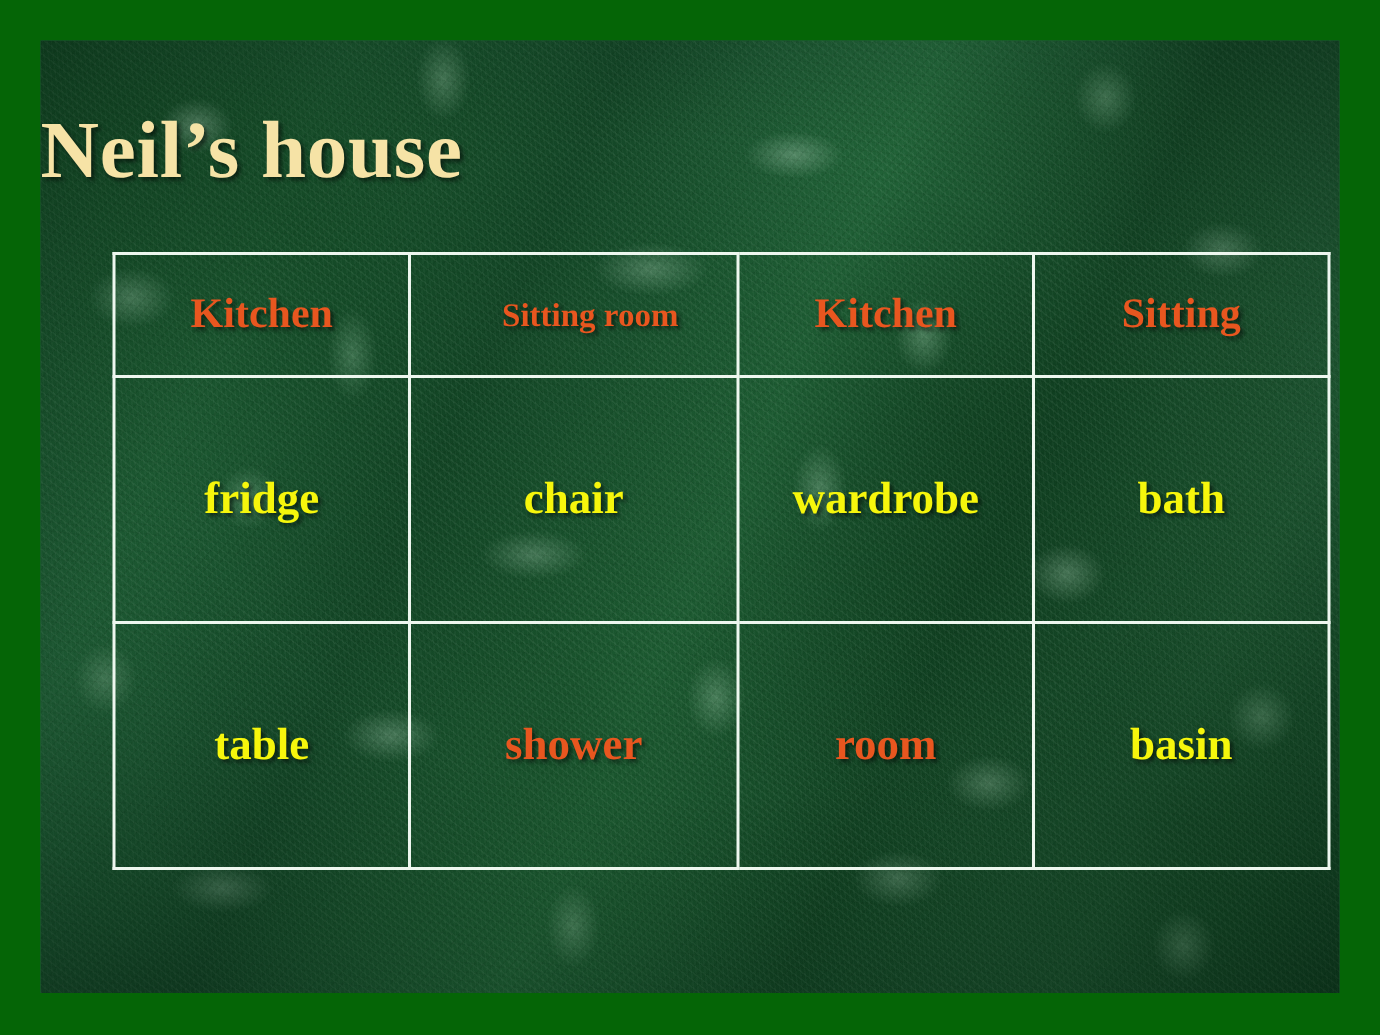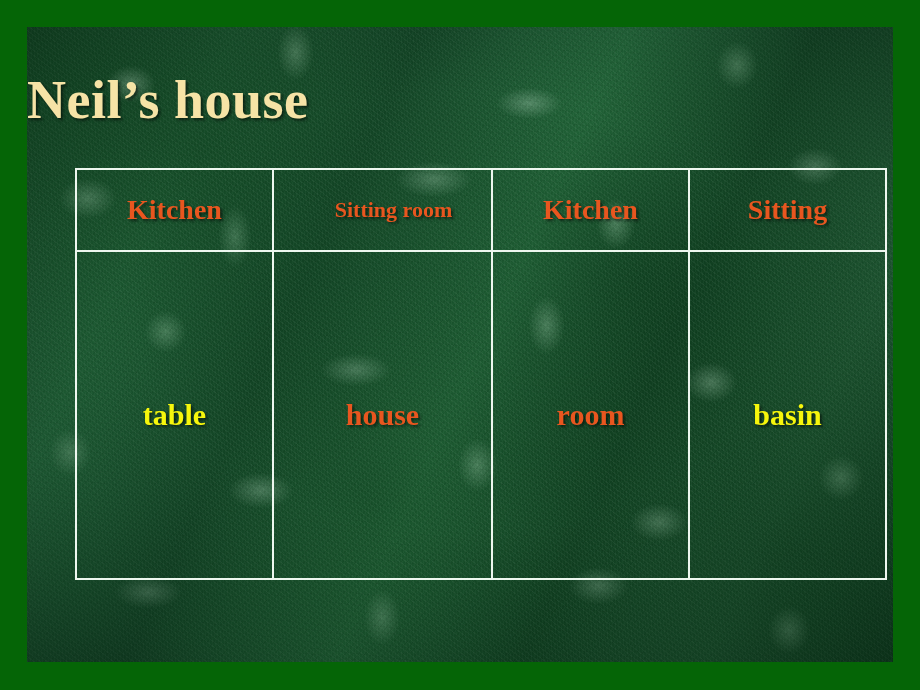--- a/index.html
+++ b/index.html
@@ -169,22 +169,28 @@
         <thead>
           <tr>
             <td class="head col-0">Kitchen</td>
             <td class="head small col-1">Sitting room</td>
             <td class="head col-2">Kitchen</td>
             <td class="head col-3">Sitting</td>
           </tr>
         </thead>
         <tbody>
           <tr>
+            <td class="cell c-yellow col-0">fridge</td>
+            <td class="cell c-yellow col-1">chair</td>
+            <td class="cell c-yellow col-2">wardrobe</td>
+            <td class="cell c-yellow col-3">bath</td>
+          </tr>
+          <tr>
             <td class="cell c-yellow col-0">table</td>
-            <td class="cell c-orange col-1">house</td>
+            <td class="cell c-orange col-1">shower</td>
             <td class="cell c-orange col-2">room</td>
             <td class="cell c-yellow col-3">basin</td>
           </tr>
         </tbody>
       </table>
     </div>
 
   </div>
 </div>
 

